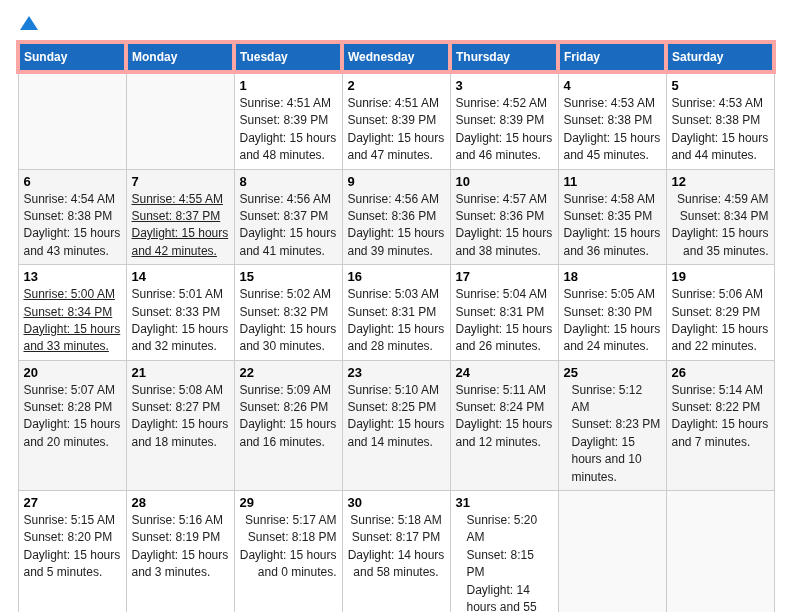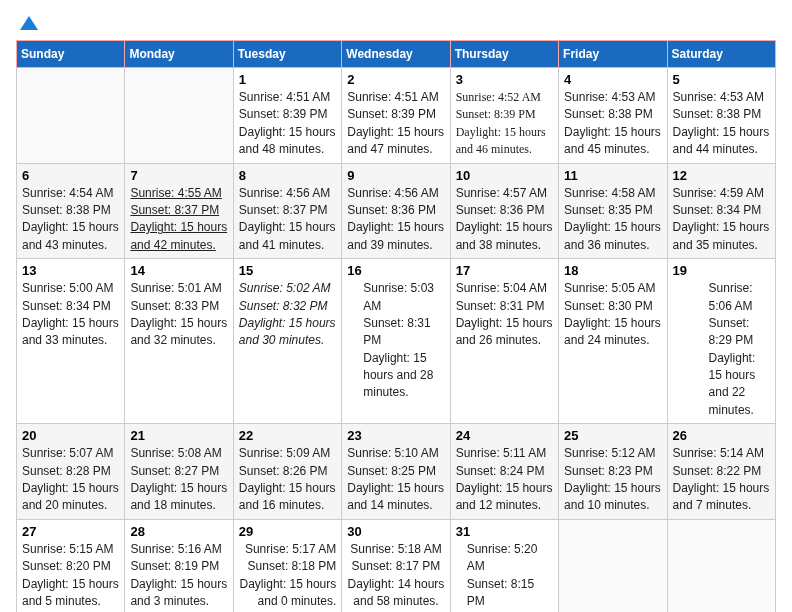--- a/index.html
+++ b/index.html
@@ -52,21 +52,21 @@
       width: 100%;
       border-collapse: collapse;
       font-size: 11px;
     }
     .calendar th {
       background-color: #1a6abf;
       color: #fff;
       padding: 6px 4px;
       text-align: left;
       font-size: 12px;
-      border: 1px solid #fca5a5;
+      border: 4px solid #fca5a5;
     }
     .calendar td {
       border: 1px solid #ccc;
       vertical-align: top;
       padding: 4px 5px;
       width: 108px;
       min-height: 80px;
       height: 90px;
       background: #fff;
     }
@@ -130,21 +130,21 @@
 Daylight: 15 hours and 48 minutes.</div>
         </td>
         <td>
           <span class="day-number">2</span>
           <div class="day-info" style="white-space: pre-line;">Sunrise: 4:51 AM
 Sunset: 8:39 PM
 Daylight: 15 hours and 47 minutes.</div>
         </td>
         <td>
           <span class="day-number">3</span>
-          <div class="day-info" style="white-space: pre-line; font-family: Liberation Serif, serif;">Sunrise: 4:52 AM
+          <div class="day-info" style="white-space: pre-line;">Sunrise: 4:52 AM
 Sunset: 8:39 PM
 Daylight: 15 hours and 46 minutes.</div>
         </td>
         <td>
           <span class="day-number">4</span>
           <div class="day-info" style="white-space: pre-line;">Sunrise: 4:53 AM
 Sunset: 8:38 PM
 Daylight: 15 hours and 45 minutes.</div>
         </td>
         <td>
@@ -186,65 +186,65 @@
 Daylight: 15 hours and 38 minutes.</div>
         </td>
         <td>
           <span class="day-number">11</span>
           <div class="day-info" style="white-space: pre-line;">Sunrise: 4:58 AM
 Sunset: 8:35 PM
 Daylight: 15 hours and 36 minutes.</div>
         </td>
         <td>
           <span class="day-number">12</span>
-          <div class="day-info" style="white-space: pre-line;">Sunrise: 4:59 AM
+          <div class="day-info" style="white-space: pre-line; text-align: right;">Sunrise: 4:59 AM
 Sunset: 8:34 PM
 Daylight: 15 hours and 35 minutes.</div>
         </td>
       </tr>
       <tr>
         <td>
           <span class="day-number">13</span>
-          <div class="day-info" style="white-space: pre-line;">Sunrise: 5:00 AM
+          <div class="day-info" style="white-space: pre-line; text-decoration: underline;">Sunrise: 5:00 AM
 Sunset: 8:34 PM
 Daylight: 15 hours and 33 minutes.</div>
         </td>
         <td>
           <span class="day-number">14</span>
           <div class="day-info" style="white-space: pre-line;">Sunrise: 5:01 AM
 Sunset: 8:33 PM
 Daylight: 15 hours and 32 minutes.</div>
         </td>
         <td>
           <span class="day-number">15</span>
-          <div class="day-info" style="white-space: pre-line; font-style: italic;">Sunrise: 5:02 AM
+          <div class="day-info" style="white-space: pre-line;">Sunrise: 5:02 AM
 Sunset: 8:32 PM
 Daylight: 15 hours and 30 minutes.</div>
         </td>
         <td>
           <span class="day-number">16</span>
-          <div class="day-info" style="white-space: pre-line; margin-left: 16px;">Sunrise: 5:03 AM
+          <div class="day-info" style="white-space: pre-line;">Sunrise: 5:03 AM
 Sunset: 8:31 PM
 Daylight: 15 hours and 28 minutes.</div>
         </td>
         <td>
           <span class="day-number">17</span>
           <div class="day-info" style="white-space: pre-line;">Sunrise: 5:04 AM
 Sunset: 8:31 PM
 Daylight: 15 hours and 26 minutes.</div>
         </td>
         <td>
           <span class="day-number">18</span>
           <div class="day-info" style="white-space: pre-line;">Sunrise: 5:05 AM
 Sunset: 8:30 PM
 Daylight: 15 hours and 24 minutes.</div>
         </td>
         <td>
           <span class="day-number">19</span>
-          <div class="day-info" style="white-space: pre-line; margin-left: 36px;">Sunrise: 5:06 AM
+          <div class="day-info" style="white-space: pre-line;">Sunrise: 5:06 AM
 Sunset: 8:29 PM
 Daylight: 15 hours and 22 minutes.</div>
         </td>
       </tr>
       <tr>
         <td>
           <span class="day-number">20</span>
           <div class="day-info" style="white-space: pre-line;">Sunrise: 5:07 AM
 Sunset: 8:28 PM
 Daylight: 15 hours and 20 minutes.</div>
@@ -268,21 +268,21 @@
 Daylight: 15 hours and 14 minutes.</div>
         </td>
         <td>
           <span class="day-number">24</span>
           <div class="day-info" style="white-space: pre-line;">Sunrise: 5:11 AM
 Sunset: 8:24 PM
 Daylight: 15 hours and 12 minutes.</div>
         </td>
         <td>
           <span class="day-number">25</span>
-          <div class="day-info" style="white-space: pre-line;">Sunrise: 5:12 AM
+          <div class="day-info" style="white-space: pre-line; margin-left: 8px;">Sunrise: 5:12 AM
 Sunset: 8:23 PM
 Daylight: 15 hours and 10 minutes.</div>
         </td>
         <td>
           <span class="day-number">26</span>
           <div class="day-info" style="white-space: pre-line;">Sunrise: 5:14 AM
 Sunset: 8:22 PM
 Daylight: 15 hours and 7 minutes.</div>
         </td>
       </tr>

